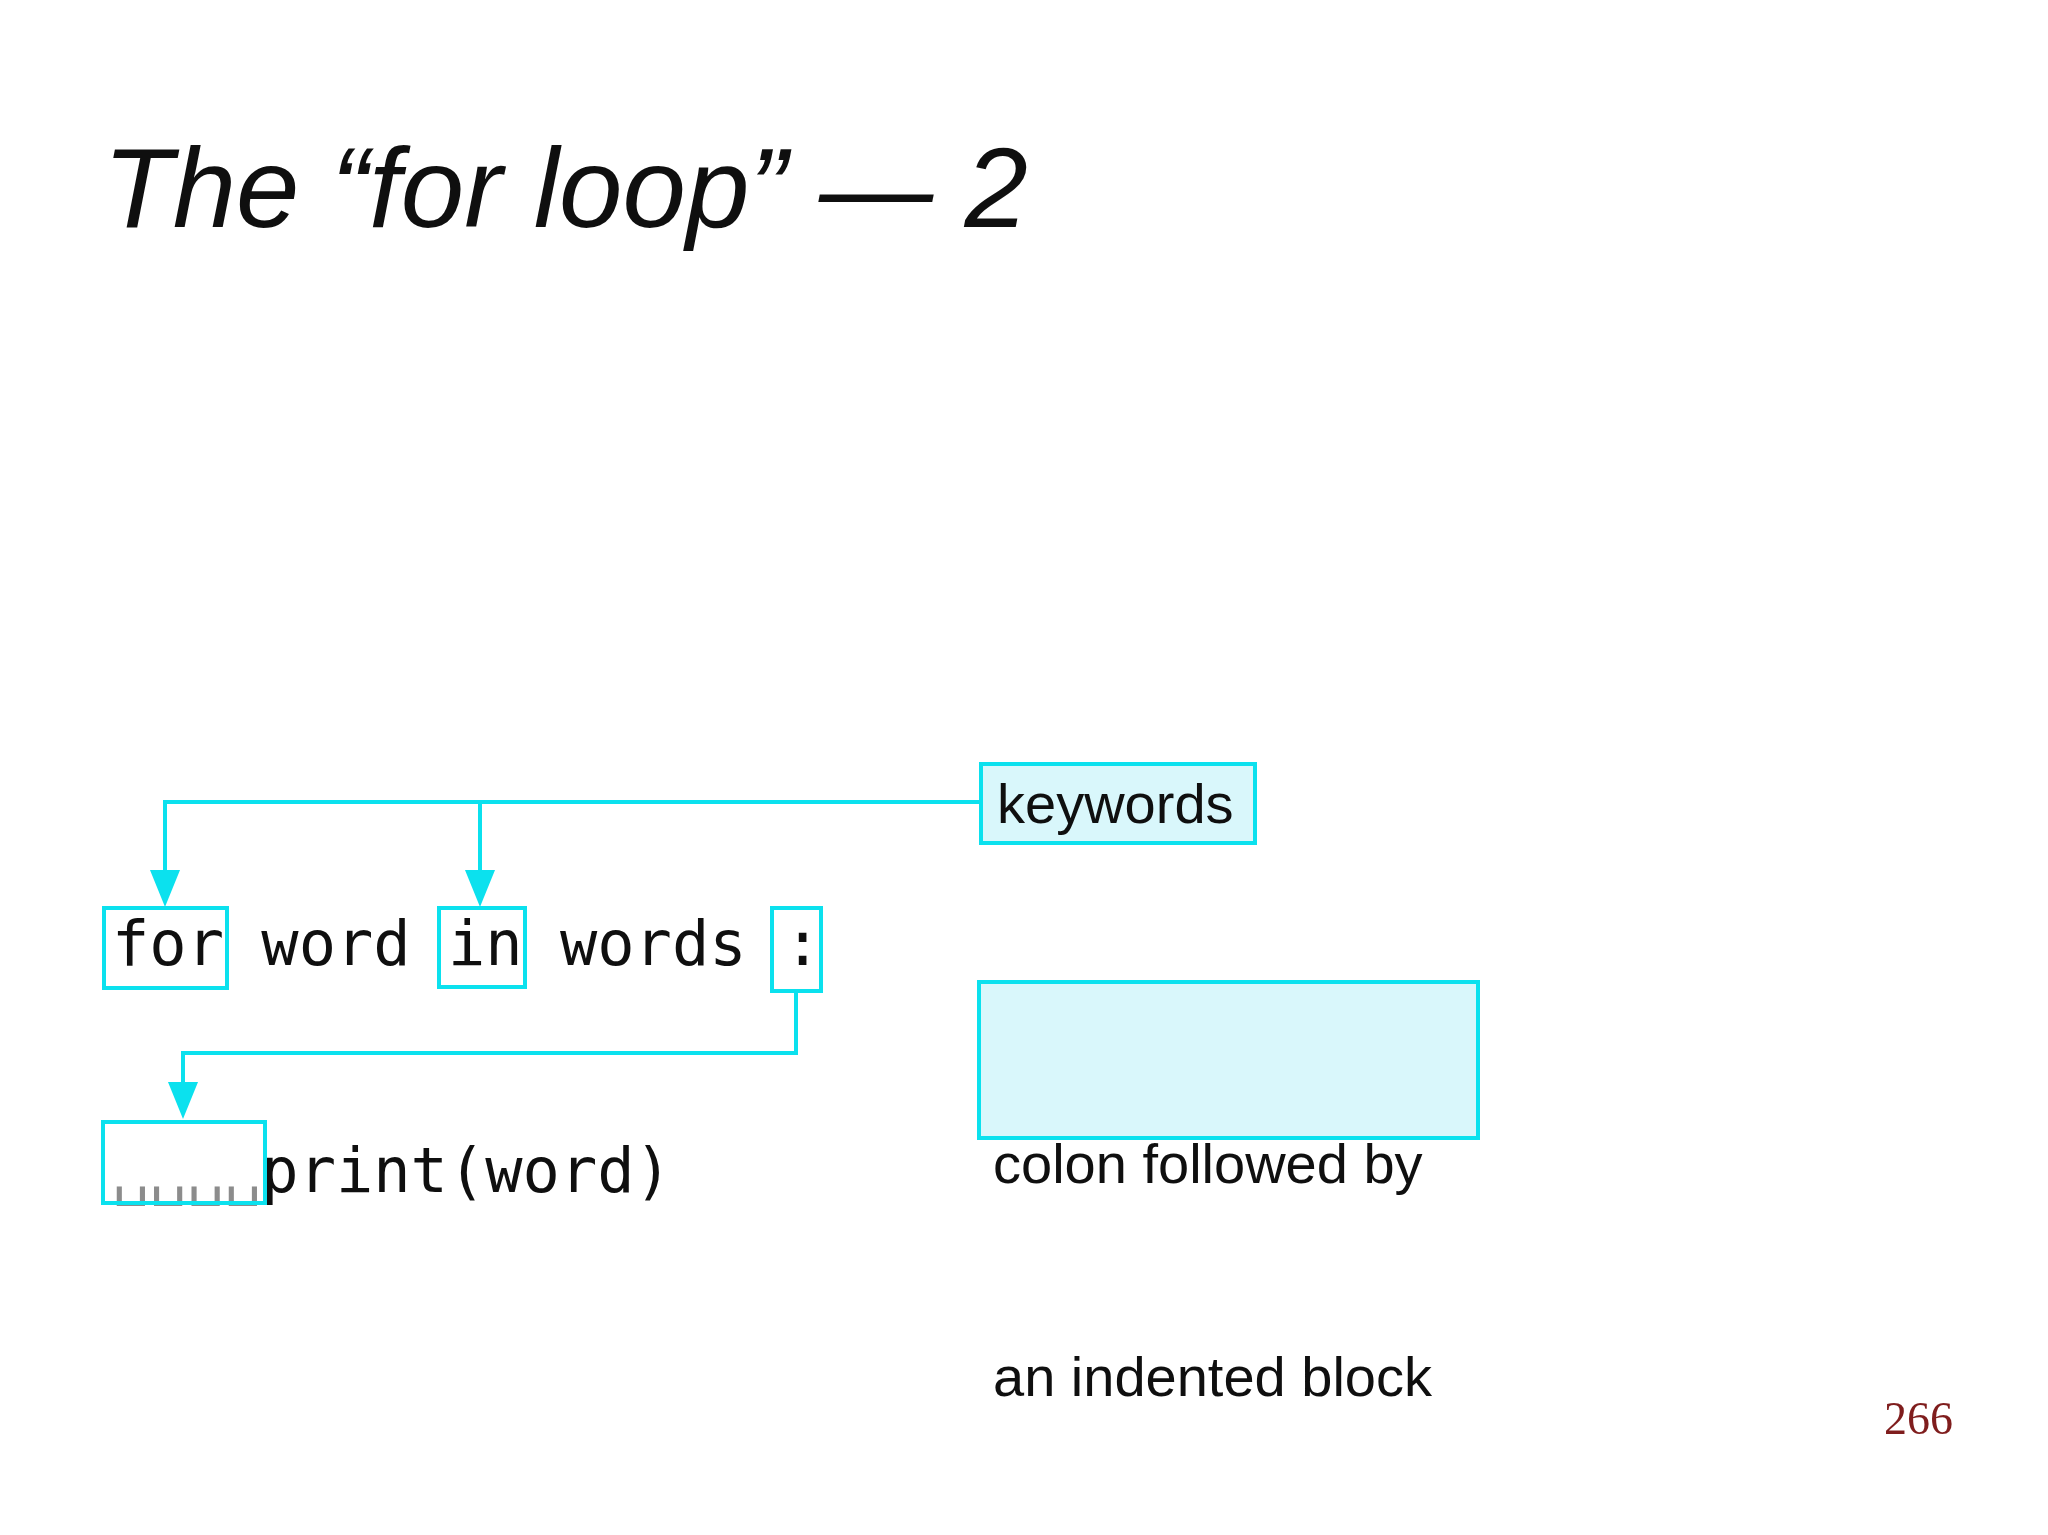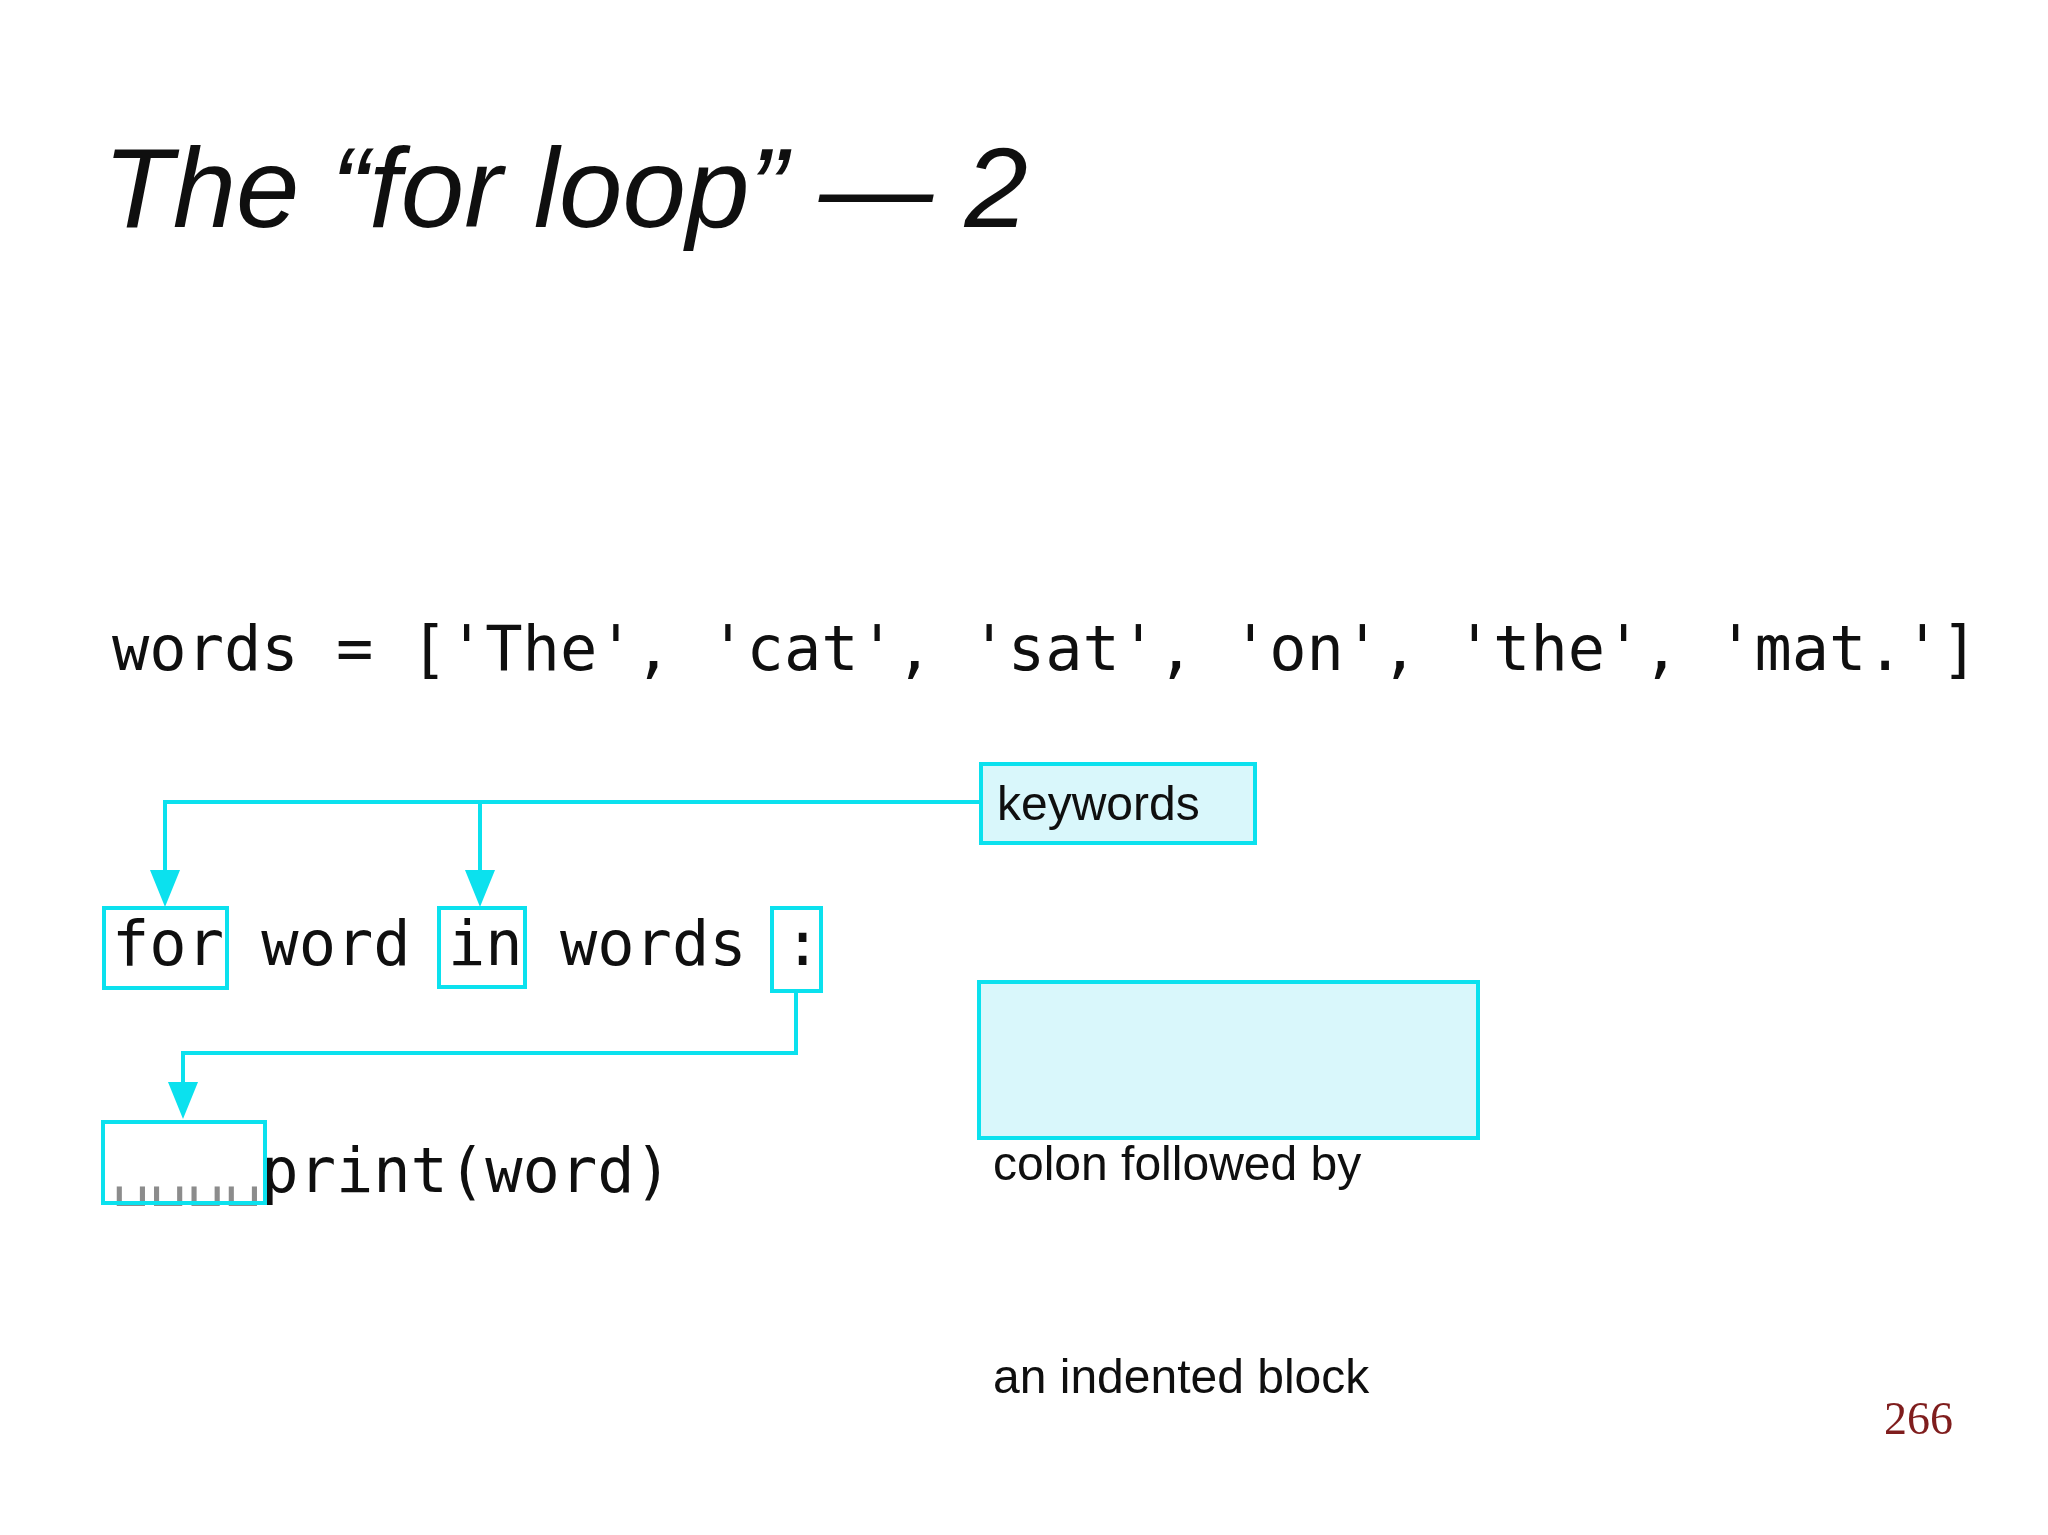--- a/index.html
+++ b/index.html
@@ -35,21 +35,21 @@
     position:absolute;box-sizing:border-box;
     border:4px solid var(--accent);background:transparent;
   }
   .box-for{left:102px;top:906px;width:127px;height:84px;}
   .box-in{left:437px;top:906px;width:90px;height:83px;}
   .box-colon{left:770px;top:906px;width:53px;height:87px;}
   .box-indent{left:101px;top:1120px;width:166px;height:85px;}
   .callout{
     position:absolute;box-sizing:border-box;
     border:4px solid var(--accent);background:var(--fill);
-    font-size:48px;color:var(--ink);
+    font-size:56px;color:var(--ink);
   }
   .callout-keywords{
     left:979px;top:762px;width:278px;height:83px;
     line-height:75px;padding-left:14px;white-space:pre;
   }
   .callout-note{
     left:977px;top:980px;width:503px;height:160px;
     line-height:71px;padding:2px 0 0 12px;white-space:pre;
   }
   .cline{position:absolute;background:var(--accent);}
@@ -74,21 +74,20 @@
     font-size:46px;line-height:1;color:#7f1d1d;
   }
 </style>
 </head>
 <body>
 
 <div class="slide">
 
   <h1 class="title">The “for loop” — 2</h1>
 
-  <div class="code code-line-1">words = ['The', 'cat', 'sat', 'on', 'the', 'mat.']</div>
 
   <div class="code code-line-2">for word in words :</div>
 
   <div class="code code-line-3"><span class="indent-marks">␣␣␣␣</span><span>print(word)</span></div>
 
   <div class="kbox box-for"></div>
   <div class="kbox box-in"></div>
   <div class="kbox box-colon"></div>
   <div class="kbox box-indent"></div>
 

